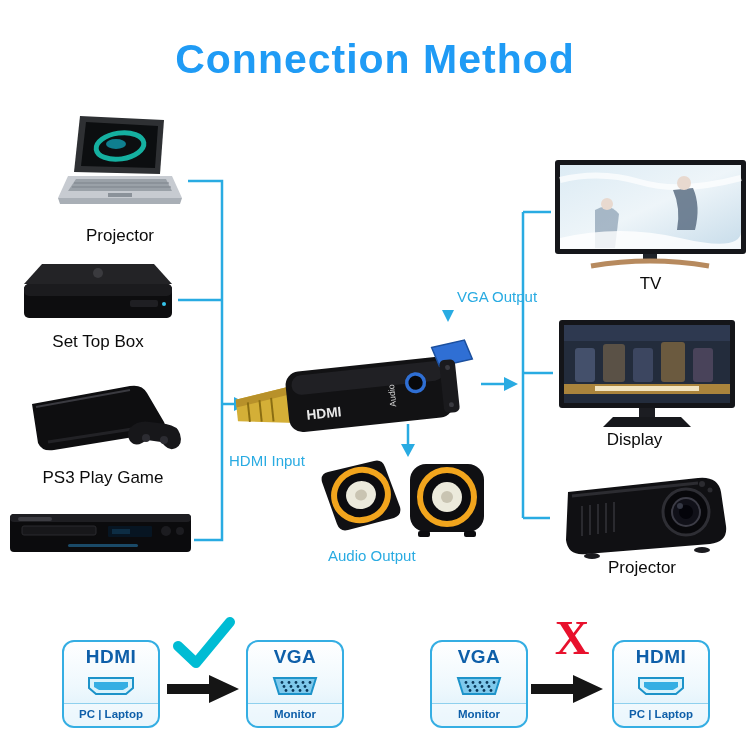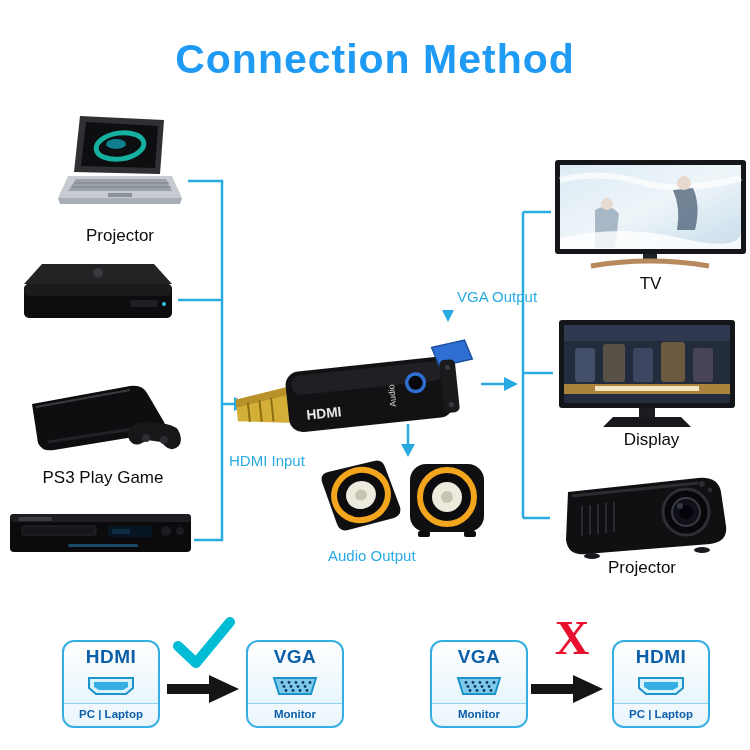--- a/index.html
+++ b/index.html
@@ -100,20 +100,21 @@
   <div class="device" style="left:18px; top:260px; width:160px; height:70px;">
     <svg viewBox="0 0 160 70">
       <polygon points="24,4 136,4 154,24 6,24" fill="#232326"></polygon>
       <circle cx="80" cy="13" r="5" fill="#3a3a3e"></circle>
       <rect x="6" y="24" width="148" height="34" rx="5" fill="#0d0d0f"></rect>
       <rect x="6" y="24" width="148" height="12" rx="5" fill="#1b1b1e"></rect>
       <rect x="112" y="40" width="28" height="7" rx="2" fill="#1f1f23"></rect>
       <circle cx="146" cy="44" r="2" fill="#35c3ea"></circle>
     </svg>
   </div>
+  <div class="device-label" style="left:18px; top:332px; width:160px;">Set Top Box</div>
 
   <div class="device" style="left:18px; top:366px; width:170px; height:100px;">
     <svg viewBox="0 0 170 100">
       <path d="M14,38 L112,20 Q124,18 129,27 L146,56 Q150,64 140,67 L36,84 Q24,86 20,77 Z" fill="#0e0e10"></path>
       <path d="M18,41 L112,24" stroke="#3a3a40" stroke-width="2" fill="none"></path>
       <path d="M30,76 L134,60" stroke="#222226" stroke-width="3" fill="none"></path>
       <path d="M112,62 q8,-8 20,-6 l16,2 q12,2 14,10 q3,10 -4,14 q-6,3 -11,-2 l-4,-4 l-14,-2 l-5,3 q-7,4 -12,-2 q-4,-7 0,-13 Z" fill="#17171a"></path>
       <circle cx="128" cy="72" r="4" fill="#2c2c32"></circle>
       <circle cx="146" cy="74" r="4" fill="#2c2c32"></circle>
     </svg>
@@ -205,21 +206,21 @@
       <rect x="48" y="26" width="22" height="38" rx="3" fill="#5a5146"></rect>
       <rect x="78" y="30" width="20" height="34" rx="3" fill="#3c4660"></rect>
       <rect x="106" y="24" width="24" height="40" rx="3" fill="#6b5a3f"></rect>
       <rect x="138" y="30" width="20" height="34" rx="3" fill="#49435a"></rect>
       <rect x="9" y="66" width="166" height="10" fill="#d8a23c" opacity="0.75"></rect>
       <rect x="40" y="68" width="104" height="5" fill="#f2e4c0"></rect>
       <rect x="84" y="90" width="16" height="9" fill="#1c1d22"></rect>
       <polygon points="58,99 126,99 136,109 48,109" fill="#17181c"></polygon>
     </svg>
   </div>
-  <div class="device-label" style="left:559px; top:430px; width:185px;">Display</div>
+  <div class="device-label" style="left:542px; top:430px; width:185px;">Display</div>
 
   <div class="device" style="left:552px; top:462px; width:180px; height:100px;">
     <svg viewBox="0 0 180 100">
       <path d="M16,30 L146,16 Q166,14 169,30 L174,64 Q176,80 158,82 L34,92 Q16,94 14,78 Z" fill="#101013"></path>
       <path d="M20,34 L146,21" stroke="#2c2c31" stroke-width="3" fill="none"></path>
       <circle cx="134" cy="50" r="23" fill="#08080b" stroke="#2e2e34" stroke-width="3"></circle>
       <circle cx="134" cy="50" r="14" fill="#101018" stroke="#3c3c46" stroke-width="2"></circle>
       <circle cx="134" cy="50" r="7" fill="#04040a"></circle>
       <circle cx="128" cy="44" r="3" fill="#3e4250" opacity="0.8"></circle>
       <g stroke="#2a2a2f" stroke-width="2">

